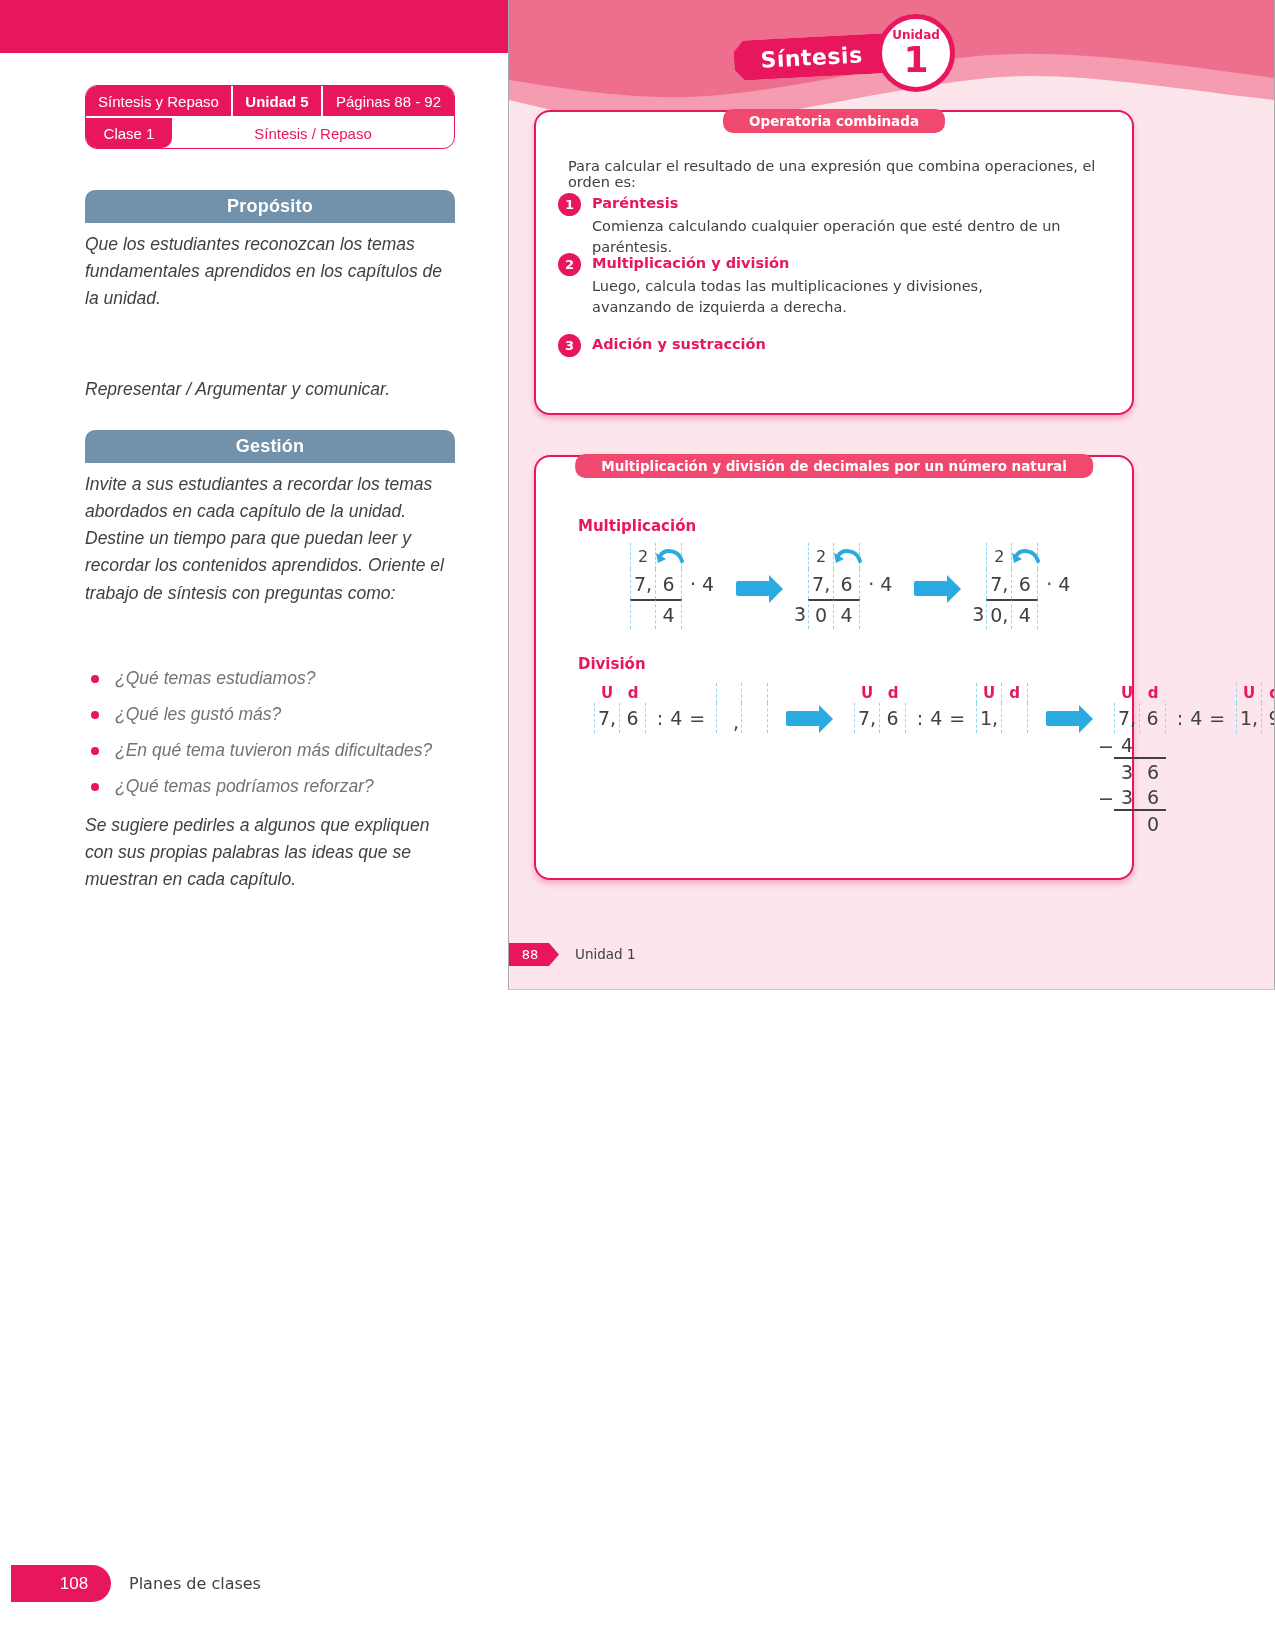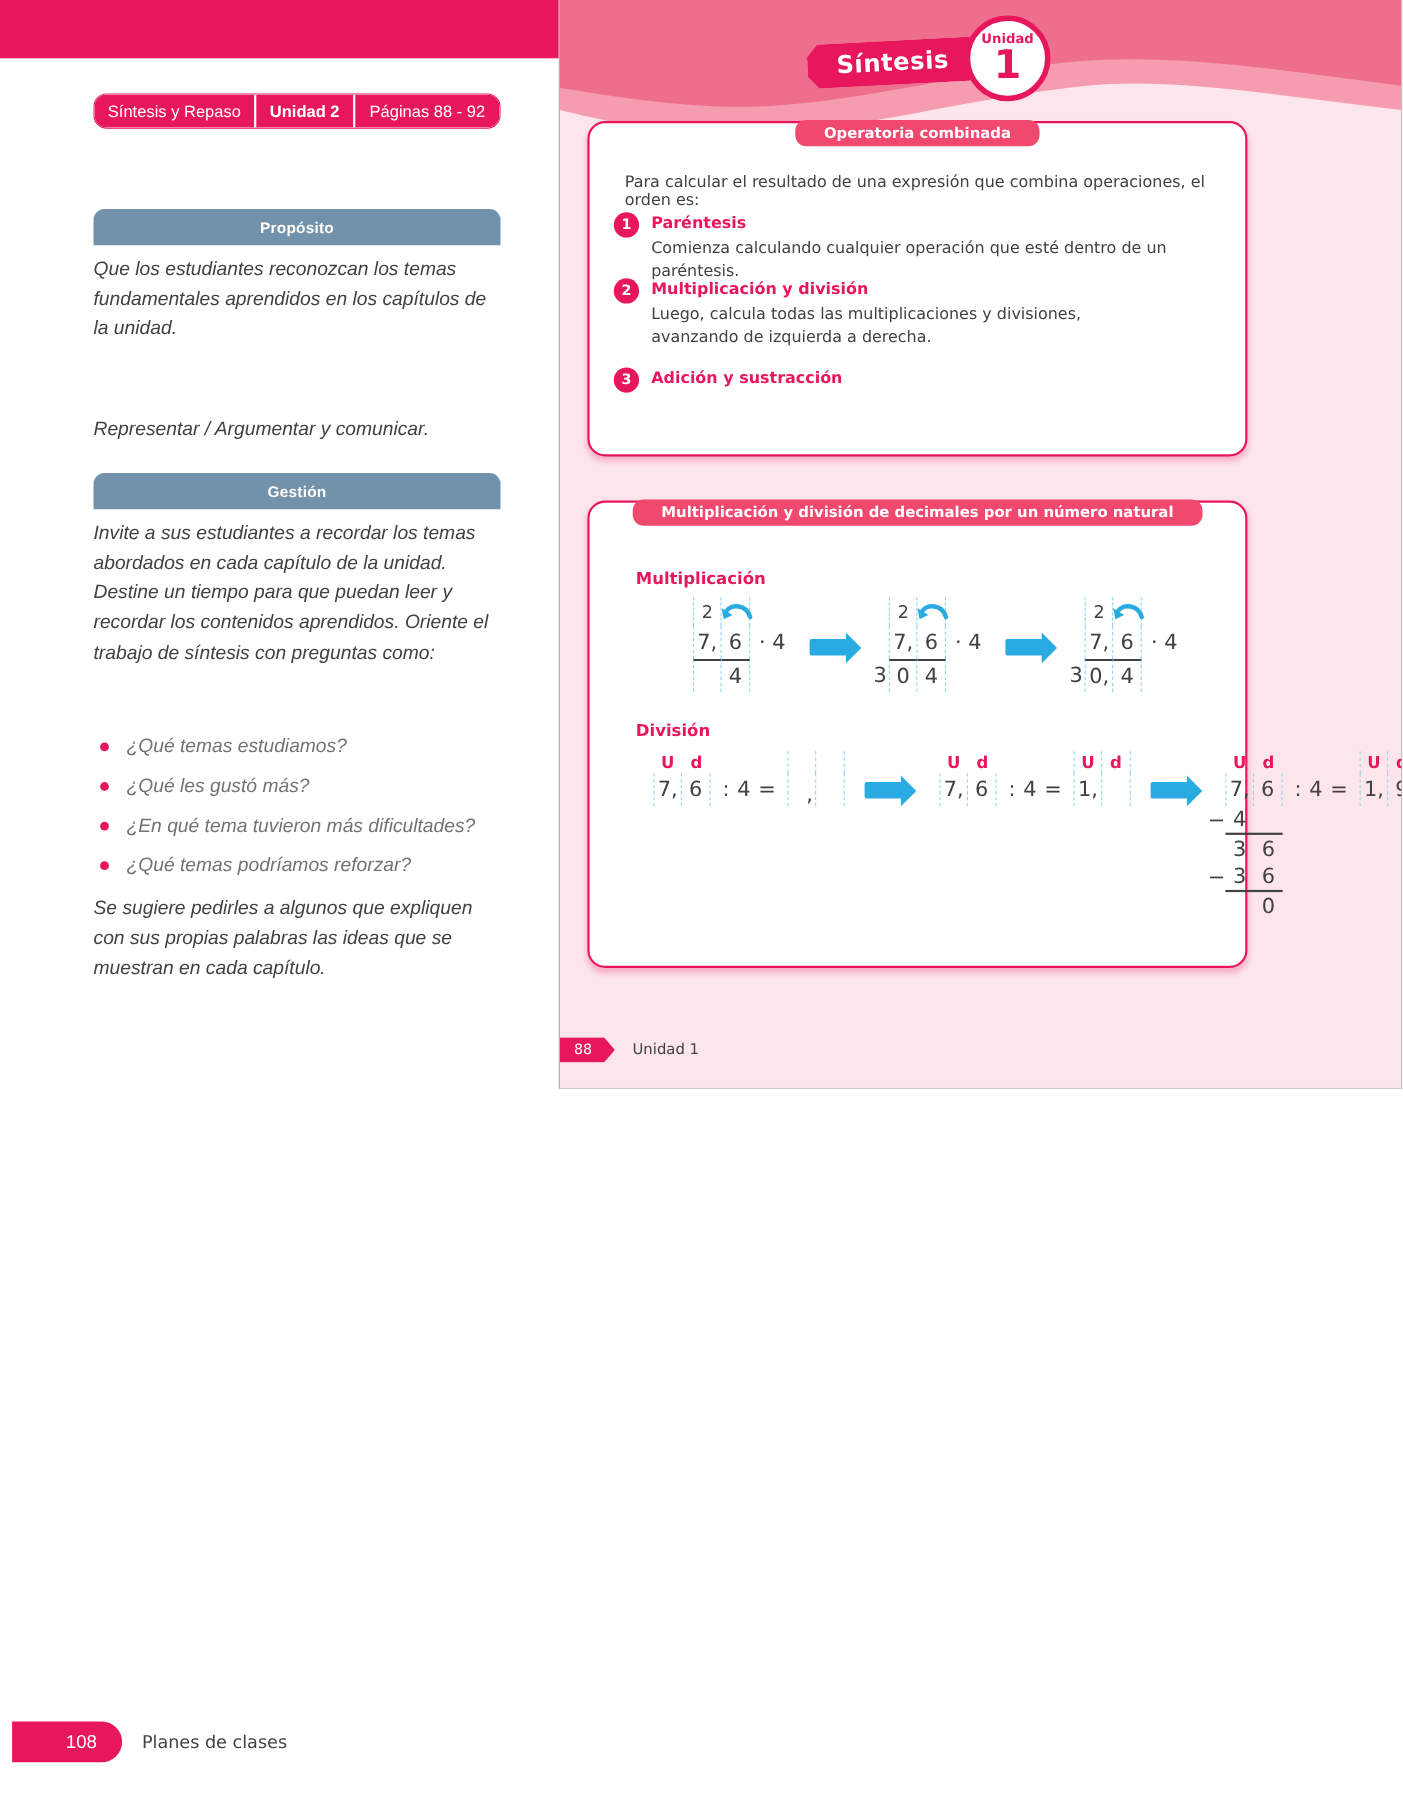--- a/index.html
+++ b/index.html
@@ -24,21 +24,21 @@
   .hdr-row2 .clase {
     background:#E8175D; color:#fff; font-size:15px; height:30px;
     display:flex; align-items:center; justify-content:center; border-radius:0 0 10px 0;
   }
   .hdr-row2 .clase-val {
     color:#E8175D; font-size:15px; height:30px;
     display:flex; align-items:center; justify-content:center;
   }
   .secbar {
     position:absolute; left:85px; width:370px; height:33px; background:#7291AA;
-    border-radius:10px 10px 0 0; color:#fff; font-weight:bold; font-size:14px;
+    border-radius:10px 10px 0 0; color:#fff; font-weight:bold; font-size:18px;
     display:flex; align-items:center; justify-content:center; letter-spacing:.2px;
   }
   .body-text {
     position:absolute; left:85px; width:372px; font-size:17.5px; line-height:1.55; color:#414042;font-style:italic;
   }
   .qlist { position:absolute; left:85px; width:372px; list-style:none; }
   .qlist li {
     position:relative; padding-left:30px; font-style:italic; font-size:17.5px;
     color:#737373; margin-bottom:15px;
   }
@@ -138,22 +138,26 @@
 </head>
 <body>
 
 <div class="page">
 
   <div class="topbar"></div>
 
   <div class="hdr-box">
     <div class="hdr-row1">
       <div class="cell">Síntesis y Repaso</div>
-      <div class="cell bold">Unidad 2</div>
+      <div class="cell bold">Unidad 5</div>
       <div class="cell">Páginas 88 - 92</div>
+    </div>
+    <div class="hdr-row2">
+      <div class="clase">Clase 1</div>
+      <div class="clase-val">Síntesis / Repaso</div>
     </div>
   </div>
 
   <div class="secbar" style="top:190px;">Propósito</div>
   <div class="body-text" style="top:231px;">Que los estudiantes reconozcan los temas fundamentales aprendidos en los capítulos de la unidad.</div>
 
   <div class="body-text" style="top:376px;">Representar / Argumentar y comunicar.</div>
 
   <div class="secbar" style="top:430px;">Gestión</div>
   <div class="body-text" style="top:471px;">Invite a sus estudiantes a recordar los temas abordados en cada capítulo de la unidad. Destine un tiempo para que puedan leer y recordar los contenidos aprendidos. Oriente el trabajo de síntesis con preguntas como:</div>

